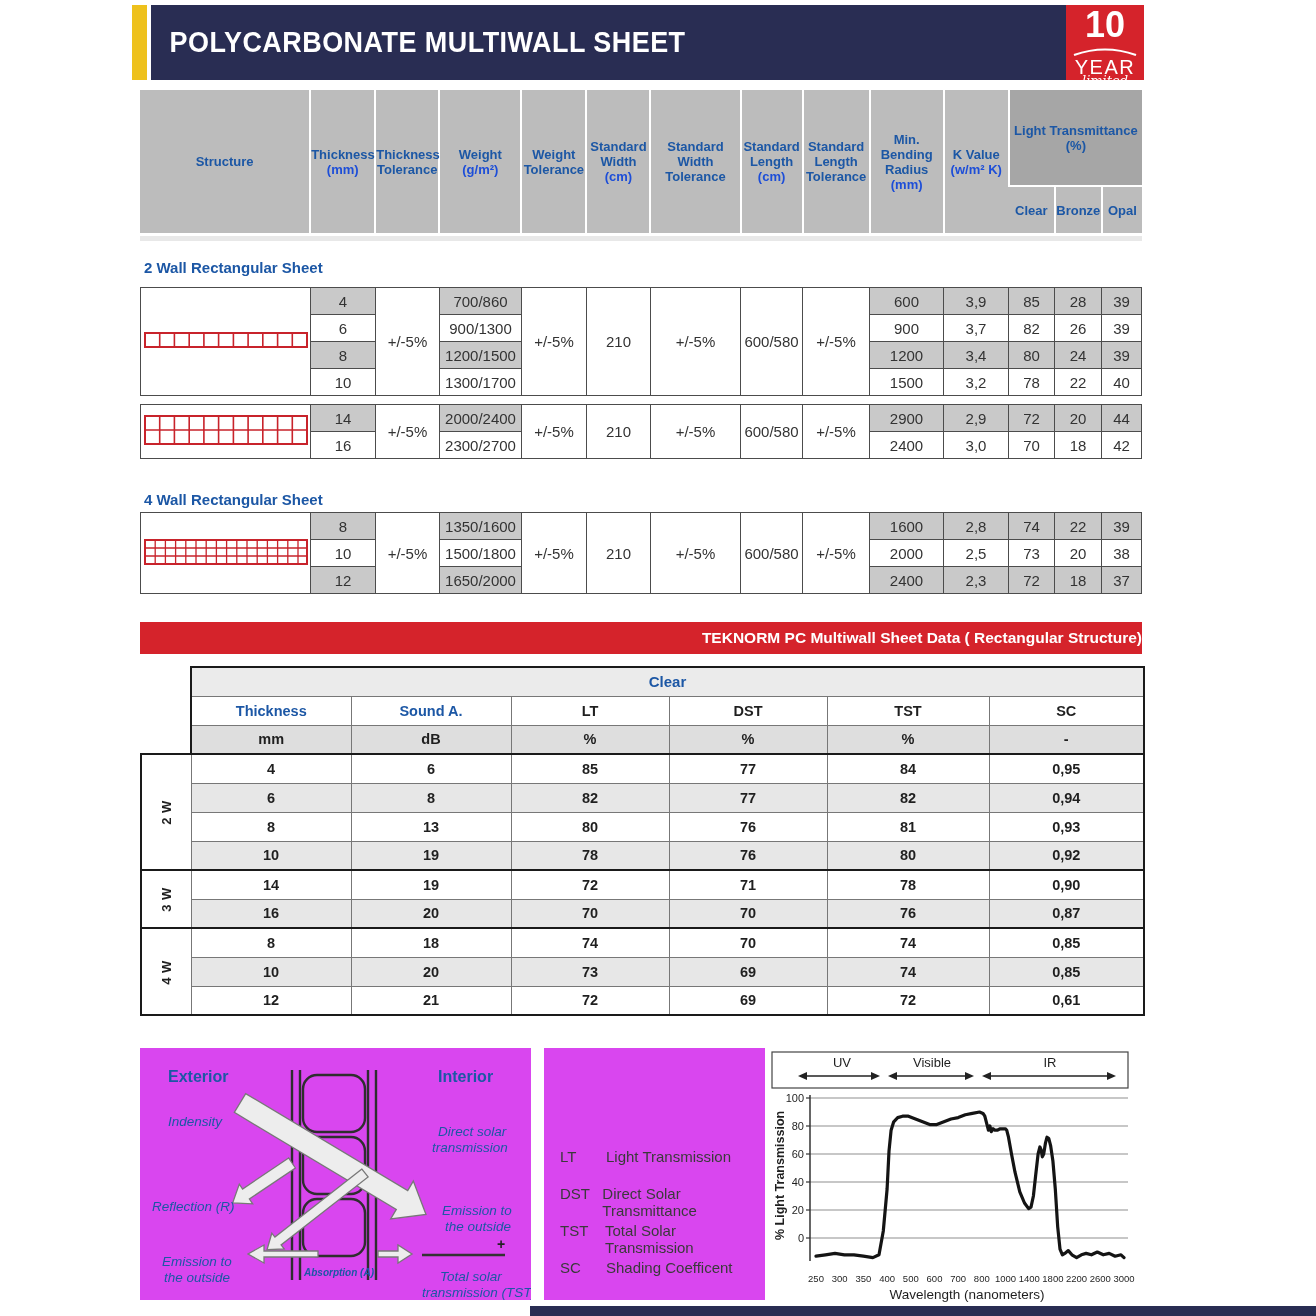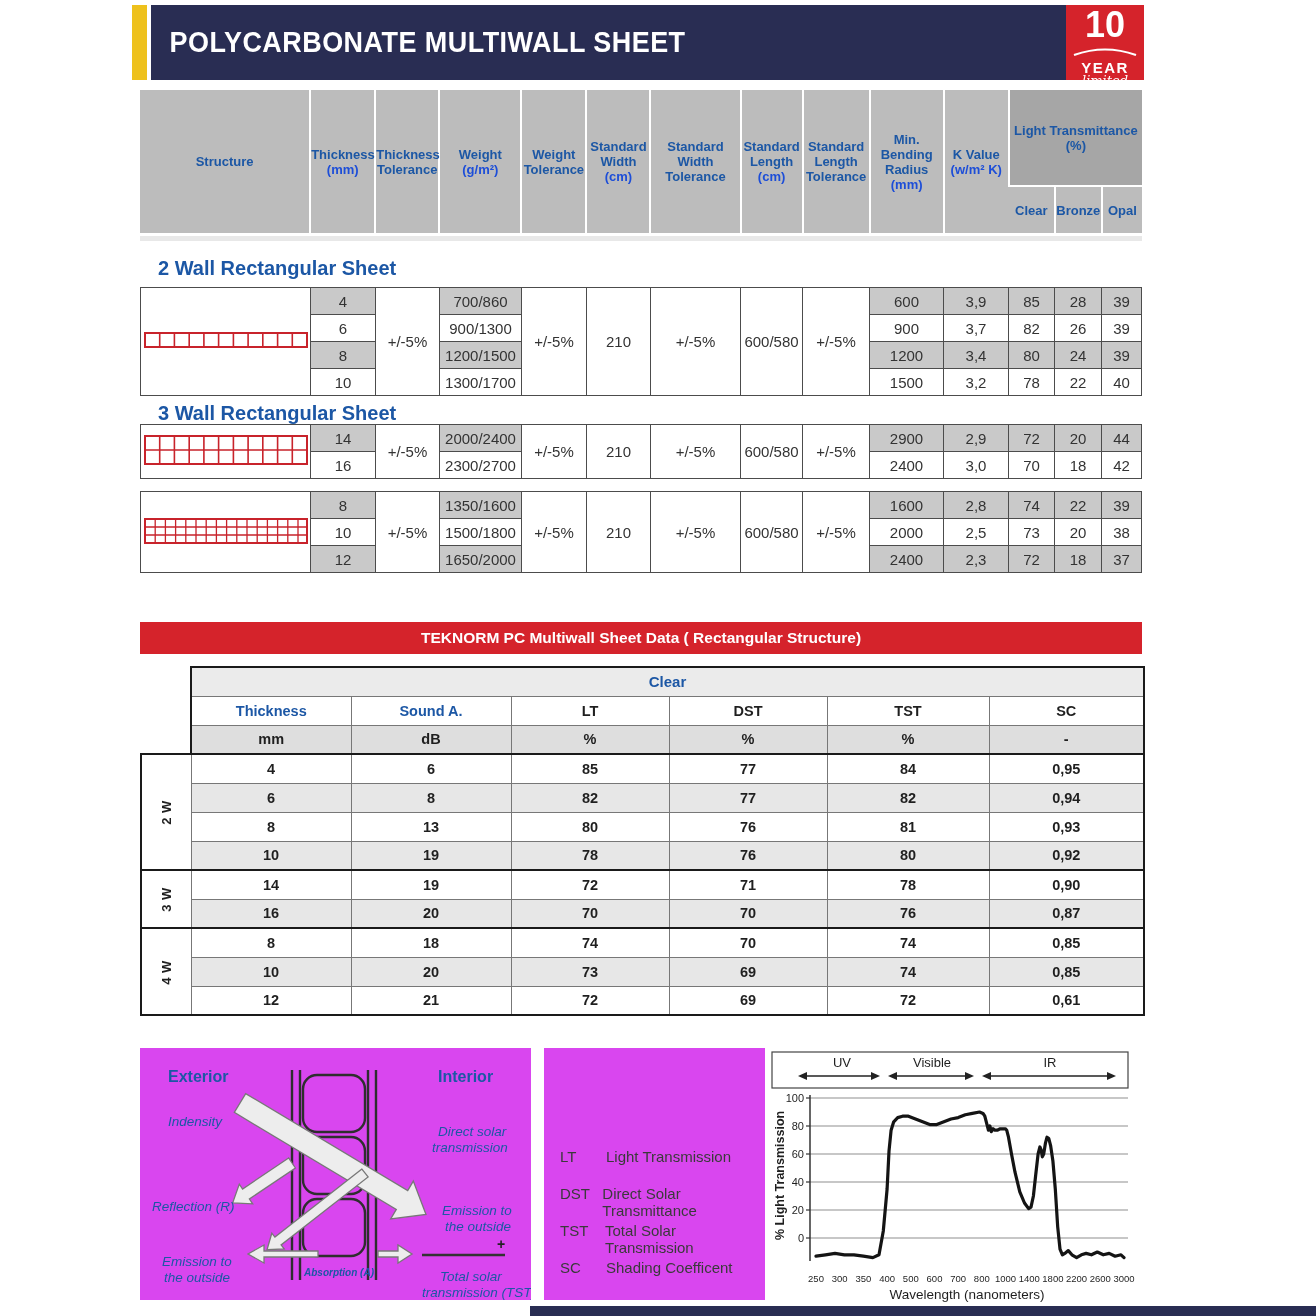--- a/index.html
+++ b/index.html
@@ -5,43 +5,43 @@
 *{box-sizing:border-box;margin:0;padding:0}
 html,body{width:1316px;height:1316px}
 body{background:#fff;font-family:"Liberation Sans",sans-serif;position:relative;color:#333}
 .abs{position:absolute}
 
 .hdr-yellow{left:132px;top:5px;width:15px;height:75px;background:#eec11c}
 .hdr-band{left:151px;top:5px;width:915px;height:75px;background:#292d53;display:flex;align-items:center}
 .hdr-title{color:#fff;font-size:29px;font-weight:bold;padding-left:20px;letter-spacing:.5px;transform:scaleX(.93);transform-origin:left center;white-space:nowrap}
 .badge{left:1066px;top:5px;width:78px;height:75px;background:#d5232b;color:#fff;text-align:center;padding-top:3px}
 .badge-big{font-size:36px;font-weight:bold;line-height:34px}
-.badge-mid{font-size:15px;font-weight:bold;letter-spacing:1.5px;line-height:15px}
+.badge-mid{font-size:20px;font-weight:normal;letter-spacing:1.5px;line-height:15px}
 .badge-small{font-family:"DejaVu Serif",serif;font-style:italic;font-size:13px;line-height:11px}
 
 .spec-head{left:140px;top:90px;width:1002px;border-collapse:collapse;table-layout:fixed}
 .spec-head th{background:#bcbcbc;color:#1c57a5;font-weight:bold;font-size:13px;vertical-align:middle;border-left:2px solid #fff;padding:0;line-height:15px;text-align:center}
 .spec-head th:first-child{border-left:none}
 .spec-head .h2{color:#1d4ed8}
 .spec-head tr:first-child th{height:96px}
 .spec-head th.lt-top{background:#a6a6a6}
 .lt-sub th{height:47px;border-top:2px solid #fff}
 .strip{left:140px;top:236px;width:1002px;height:5px;background:#e8e8e8}
 
 .sec{position:absolute;left:140px;width:1002px}
 #sec2{top:259px}#sec3{top:404px}#sec4{top:491px}
-.sec-title{color:#1c57a5;font-weight:bold;font-size:20px;margin-left:18px;line-height:18px}
+.sec-title{color:#1c57a5;font-weight:bold;font-size:15px;margin-left:4px;line-height:18px}
 #sec2 .sec-title{margin-bottom:10px}
 #sec3 .sec-title{margin-bottom:2px}
 #sec4 .sec-title{margin-bottom:3px}
 .spec{border-collapse:collapse;table-layout:fixed;width:1002px;background:#fff}
 .spec td{border:1px solid #4c4c4c;text-align:center;font-size:15px;color:#333;height:27px;padding:0;vertical-align:middle}
 .spec td.sh{background:#c9c9c9}
 
-.banner{left:140px;top:622px;width:1002px;height:32px;background:#d5232b;color:#fff;font-weight:bold;font-size:15.5px;text-align:center;line-height:32px}
+.banner{left:140px;top:622px;width:1002px;height:32px;background:#d5232b;color:#fff;font-weight:bold;font-size:15.5px;text-align:right;line-height:32px}
 
 .dt{position:absolute;left:140px;top:666px;border-collapse:collapse;table-layout:fixed;width:1003px}
 .dt td{border:1px solid #777;text-align:center;font-size:14.5px;font-weight:bold;color:#1f1f1f;height:29px;padding:0;background:#fff}
 .dt td.nob{border:none;background:transparent}
 .dt .clear-row td.main{background:#ebebeb;color:#1c57a5;font-size:15px}
 .dt .blue{color:#1c57a5}
 .dt .unit-row td.main{background:#dedede}
 .dt tr.alt td{background:#e7e7e7}
 .dt tr.gs td{border-top:2px solid #1a1a1a}
 .bl{border-left:2px solid #1a1a1a !important}
@@ -222,21 +222,20 @@
       <td>3,2</td>
       <td>78</td>
       <td>22</td>
       <td>40</td>
     </tr>
   </tbody>
     </table>
 </div>
 
 <div class="sec" id="sec3">
-  <div class="sec-title">3 Wall Rectangular Sheet</div>
   <table class="spec">
     <colgroup>
         <col style="width:170px">
         <col style="width:65px">
         <col style="width:64px">
         <col style="width:82px">
         <col style="width:65px">
         <col style="width:64px">
         <col style="width:90px">
         <col style="width:62px">
@@ -276,20 +275,21 @@
       <td>3,0</td>
       <td>70</td>
       <td>18</td>
       <td>42</td>
     </tr>
   </tbody>
     </table>
 </div>
 
 <div class="sec" id="sec4">
+  <div class="sec-title">4 Wall Rectangular Sheet</div>
   <table class="spec">
     <colgroup>
         <col style="width:170px">
         <col style="width:65px">
         <col style="width:64px">
         <col style="width:82px">
         <col style="width:65px">
         <col style="width:64px">
         <col style="width:90px">
         <col style="width:62px">

